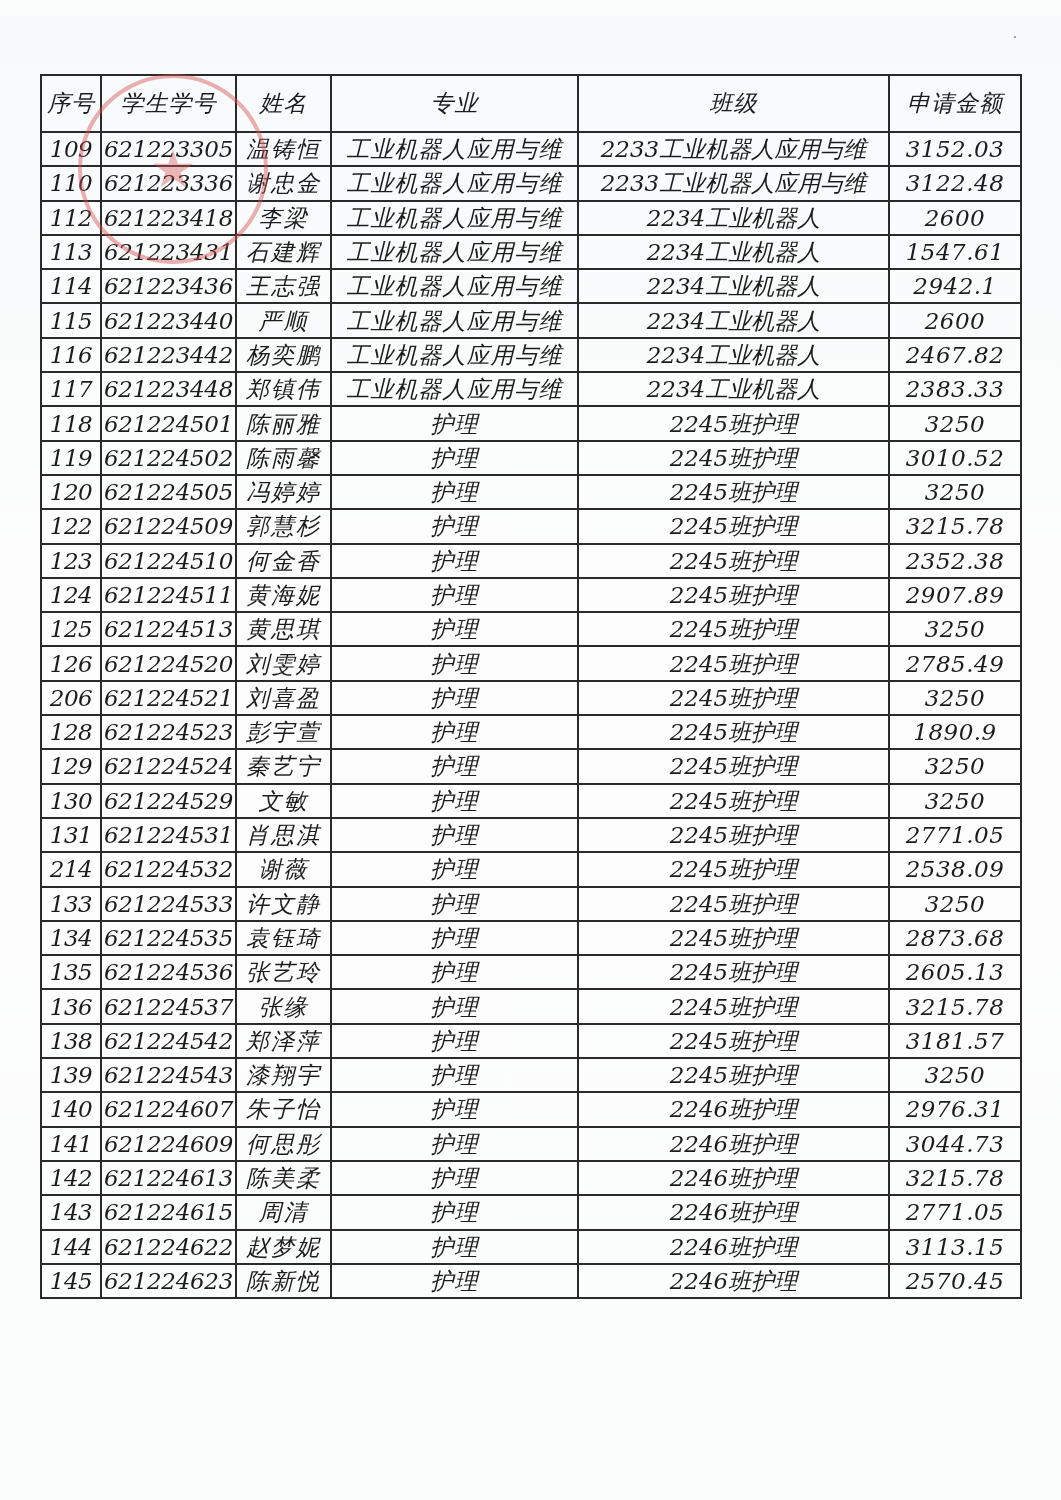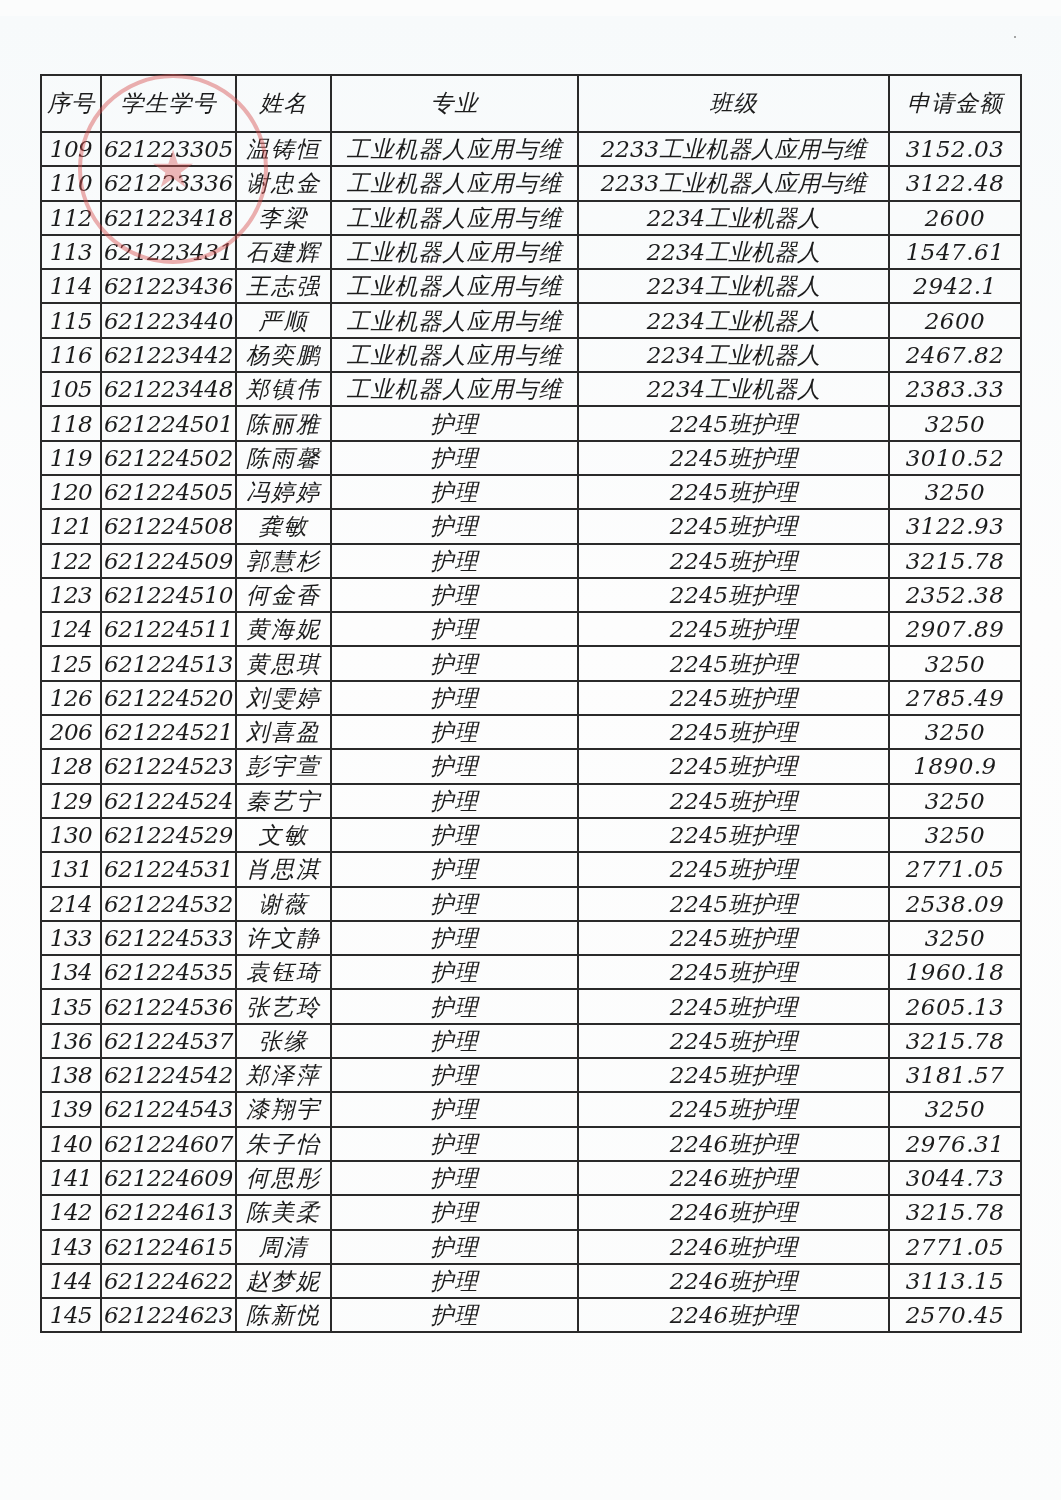--- a/index.html
+++ b/index.html
@@ -168,21 +168,21 @@
           </tr>
           <tr>
             <td class="col-seq">116</td>
             <td class="col-id">621223442</td>
             <td class="col-name">杨奕鹏</td>
             <td class="col-major">工业机器人应用与维</td>
             <td class="col-class">2234工业机器人</td>
             <td class="col-amount">2467.82</td>
           </tr>
           <tr>
-            <td class="col-seq">105</td>
+            <td class="col-seq">117</td>
             <td class="col-id">621223448</td>
             <td class="col-name">郑镇伟</td>
             <td class="col-major">工业机器人应用与维</td>
             <td class="col-class">2234工业机器人</td>
             <td class="col-amount">2383.33</td>
           </tr>
           <tr>
             <td class="col-seq">118</td>
             <td class="col-id">621224501</td>
             <td class="col-name">陈丽雅</td>
@@ -200,28 +200,20 @@
           </tr>
           <tr>
             <td class="col-seq">120</td>
             <td class="col-id">621224505</td>
             <td class="col-name">冯婷婷</td>
             <td class="col-major">护理</td>
             <td class="col-class">2245班护理</td>
             <td class="col-amount">3250</td>
           </tr>
           <tr>
-            <td class="col-seq">121</td>
-            <td class="col-id">621224508</td>
-            <td class="col-name">龚敏</td>
-            <td class="col-major">护理</td>
-            <td class="col-class">2245班护理</td>
-            <td class="col-amount">3122.93</td>
-          </tr>
-          <tr>
             <td class="col-seq">122</td>
             <td class="col-id">621224509</td>
             <td class="col-name">郭慧杉</td>
             <td class="col-major">护理</td>
             <td class="col-class">2245班护理</td>
             <td class="col-amount">3215.78</td>
           </tr>
           <tr>
             <td class="col-seq">123</td>
             <td class="col-id">621224510</td>
@@ -309,21 +301,21 @@
             <td class="col-major">护理</td>
             <td class="col-class">2245班护理</td>
             <td class="col-amount">3250</td>
           </tr>
           <tr>
             <td class="col-seq">134</td>
             <td class="col-id">621224535</td>
             <td class="col-name">袁钰琦</td>
             <td class="col-major">护理</td>
             <td class="col-class">2245班护理</td>
-            <td class="col-amount">1960.18</td>
+            <td class="col-amount">2873.68</td>
           </tr>
           <tr>
             <td class="col-seq">135</td>
             <td class="col-id">621224536</td>
             <td class="col-name">张艺玲</td>
             <td class="col-major">护理</td>
             <td class="col-class">2245班护理</td>
             <td class="col-amount">2605.13</td>
           </tr>
           <tr>

